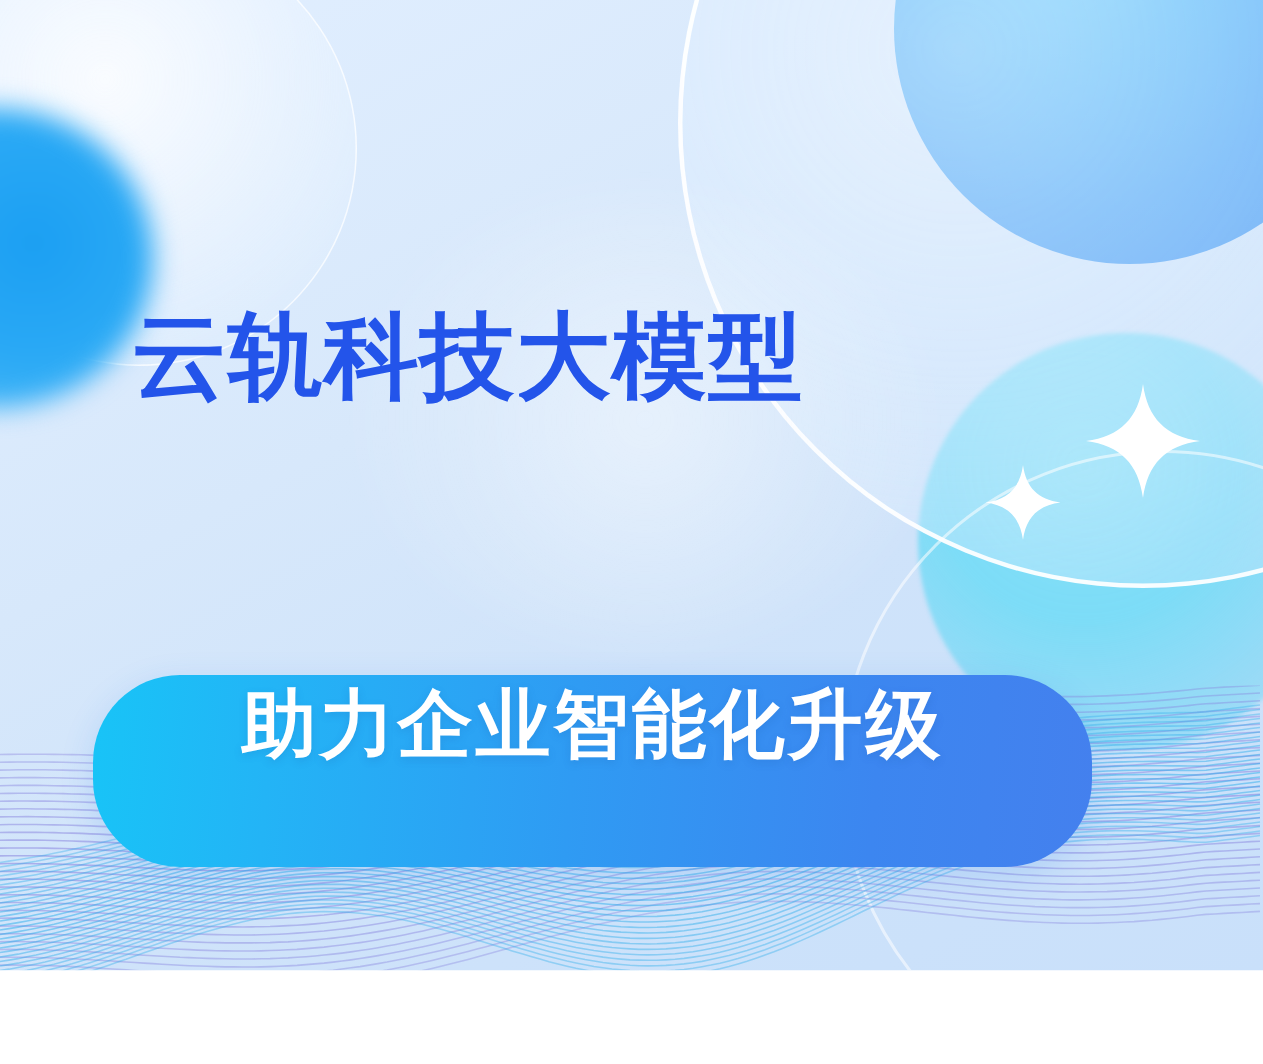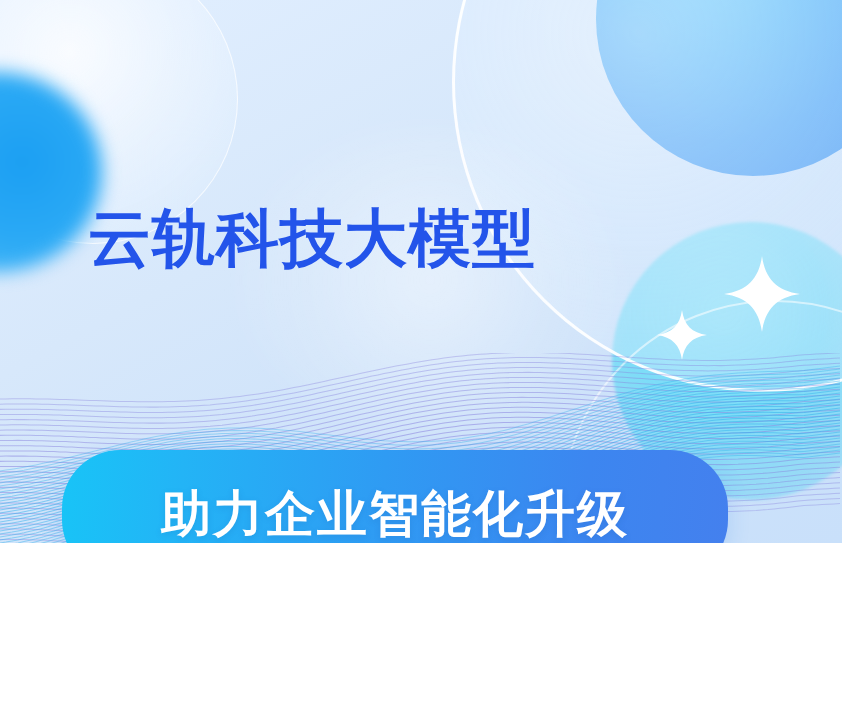--- a/index.html
+++ b/index.html
@@ -4,21 +4,21 @@
 <title>云轨科技大模型全栈解决方案</title>
 <style>
   html, body {
     margin: 0;
     padding: 0;
     background: #ffffff;
   }
   #poster {
     position: relative;
     width: 842px;
-    height: 543px;
+    height: 647px;
     overflow: hidden;
     font-family: "Liberation Sans", "DejaVu Sans", sans-serif;
     background: linear-gradient(152deg, #e2efff 0%, #d7e8fb 38%, #cfe3fa 62%, #c9e0fa 100%);
     text-decoration: underline;
   }
 
   
   .bg-layer {
     position: absolute;
     inset: 0;
@@ -144,21 +144,20 @@
   
   .badge {
     position: absolute;
     left: 62px;
     top: 450px;
     width: 666px;
     height: 128px;
     border-radius: 58px;
     background: linear-gradient(95deg, #18c4f7 0%, #23b4f6 18%, #2f9bf3 48%, #3c86f0 78%, #4480ee 100%);
     display: flex;
-    align-items: center;
     justify-content: center;
     box-shadow: 0 6px 22px rgba(45,130,235,0.18);
   }
   .badge-text {
     color: #ffffff;
     font-size: 50px;
     font-weight: 700;
     letter-spacing: 2px;
     white-space: nowrap;
     text-shadow: 0 2px 6px rgba(30,90,170,0.18);

